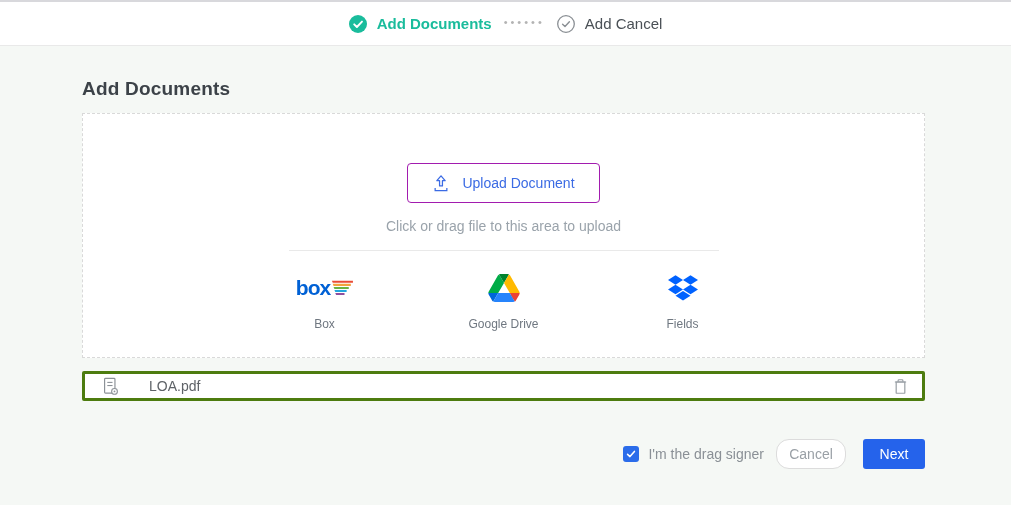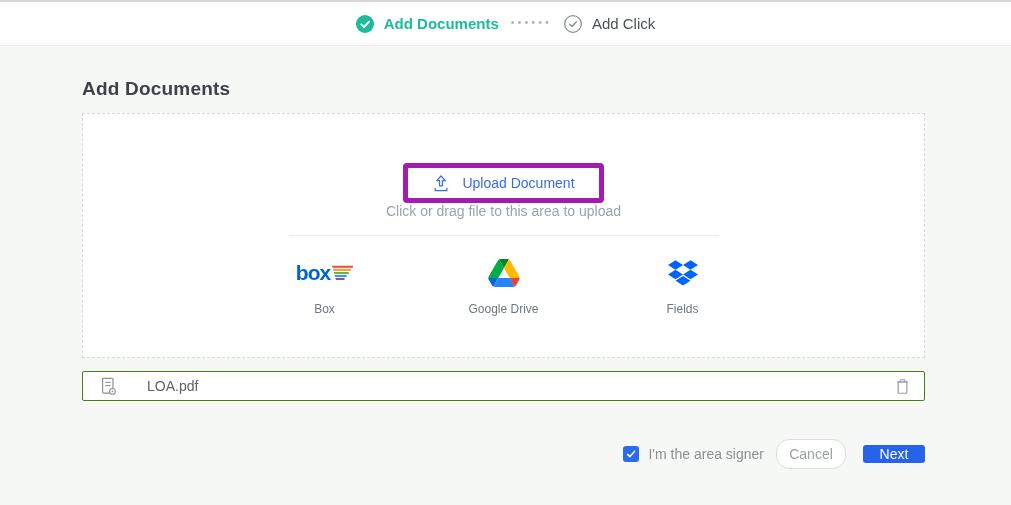--- a/index.html
+++ b/index.html
@@ -43,31 +43,31 @@
     border: 1px dashed #d9d9d9;
     display: flex;
     flex-direction: column;
     align-items: center;
     padding-top: 49px;
   }
   .upload-btn {
     height: 40px;
     padding: 0 24px;
     background: #ffffff;
-    border: 5px solid #a21caf;
+    border: 1px solid #a21caf;
     border-radius: 4px;
     color: #3b6be4;
     font-size: 14px;
     font-family: "Liberation Sans", sans-serif;
     display: flex;
     align-items: center;
     gap: 12px;
     cursor: pointer;
   }
-  .upload-hint { font-size: 14px; color: #9aa3ab; }
+  .upload-hint { margin-top: 15px; font-size: 14px; color: #9aa3ab; }
   .dz-divider { margin-top: 16px; width: 430px; border-top: 1px solid #e9e9e9; }
   .providers {
     margin-top: 21px;
     display: flex;
     width: 470px;
     justify-content: space-between;
   }
   .provider {
     width: 112px;
     display: flex;
@@ -78,21 +78,21 @@
   .provider .p-icon { height: 32px; display: flex; align-items: center; }
   .provider .p-label { margin-top: 13px; font-size: 12px; color: #6f7780; }
   .box-logo { display: flex; align-items: flex-end; gap: 1px; }
   .box-word { font-size: 21px; font-weight: bold; color: #0061d5; letter-spacing: -1px; line-height: .8; }
   
   .file-row {
     margin-top: 13px;
     width: 843px;
     height: 30px;
     background: #ffffff;
-    border: 1px solid #4d7c0f;
+    border: 3px solid #4d7c0f;
     border-radius: 2px;
     display: flex;
     align-items: center;
     padding: 0 14px 0 16px;
   }
   .file-name { margin-left: 30px; font-size: 14px; color: #5f6368; }
   .file-trash { margin-left: auto; cursor: pointer; display: flex; align-items: center; }
   
   .footer {
     margin-top: 38px;
@@ -116,21 +116,21 @@
     background: #ffffff;
     border: 1px solid #dcdcdc;
     border-radius: 13px;
     color: #9aa0a6;
     font-size: 14px;
     font-family: "Liberation Sans", sans-serif;
     cursor: pointer;
   }
   .next-btn {
     margin-left: 17px;
-    width: 62px; height: 18px;
+    width: 62px; height: 30px;
     background: #2563eb;
     border: none;
     border-radius: 3px;
     color: #ffffff;
     font-size: 14px;
     font-family: "Liberation Sans", sans-serif;
     cursor: pointer;
   }
 </style>
 </head>
@@ -148,21 +148,21 @@
       <span class="step-label">Add Documents</span>
     </div>
     <span class="step-dots">••••••</span>
     <div class="step pending">
       <span style="display:flex;">
         <svg width="18" height="18" viewBox="0 0 18 18">
           <circle cx="9" cy="9" r="8.3" fill="none" stroke="#8a8f94" stroke-width="1.3"></circle>
           <polyline points="5.6,9.2 8,11.5 12.4,6.7" fill="none" stroke="#8a8f94" stroke-width="1.4" stroke-linecap="round" stroke-linejoin="round"></polyline>
         </svg>
       </span>
-      <span class="step-label">Add Click</span>
+      <span class="step-label">Add Cancel</span>
     </div>
   </div>
 </div>
 
 <div class="main">
   <div class="page-title">Add Documents</div>
 
   <div class="dropzone">
     <button class="upload-btn">
       <span style="display:flex;">
@@ -245,17 +245,17 @@
       </svg>
     </span>
   </div>
 
   <div class="footer">
     <span class="checkbox">
       <svg width="12" height="12" viewBox="0 0 14 14">
         <polyline points="3,7.4 5.8,10 11,4" fill="none" stroke="#ffffff" stroke-width="1.8" stroke-linecap="round" stroke-linejoin="round"></polyline>
       </svg>
     </span>
-    <span class="signer-label">I'm the area signer</span>
+    <span class="signer-label">I'm the drag signer</span>
     <button class="cancel-btn">Cancel</button>
     <button class="next-btn">Next</button>
   </div>
 </div>
 
 </body></html>

